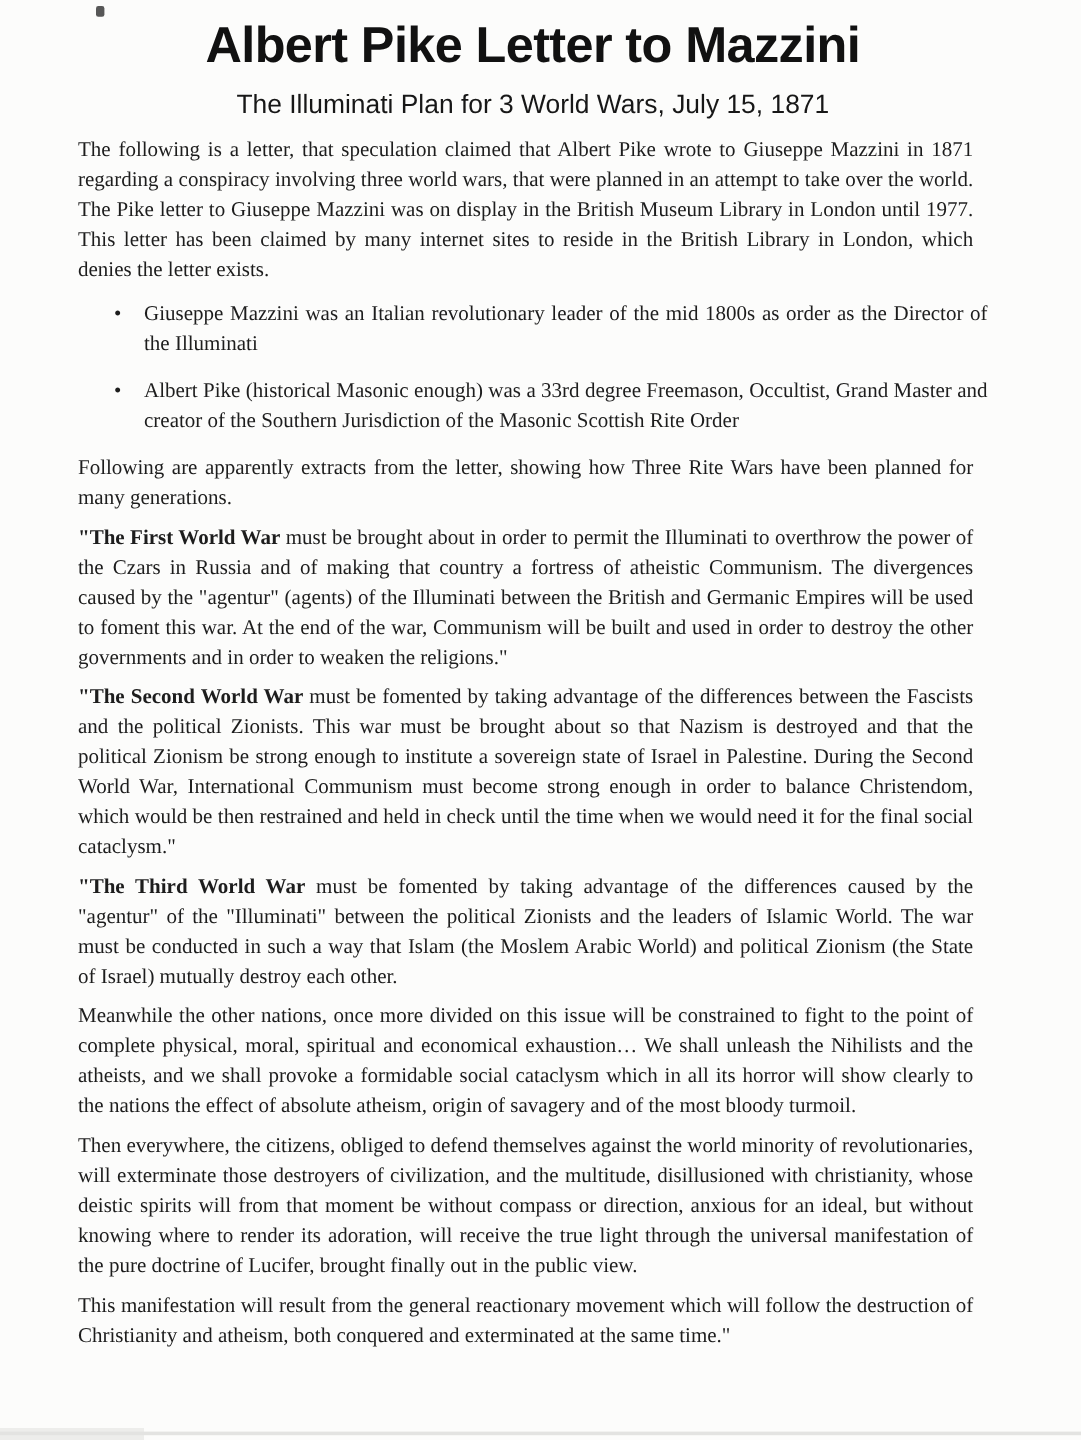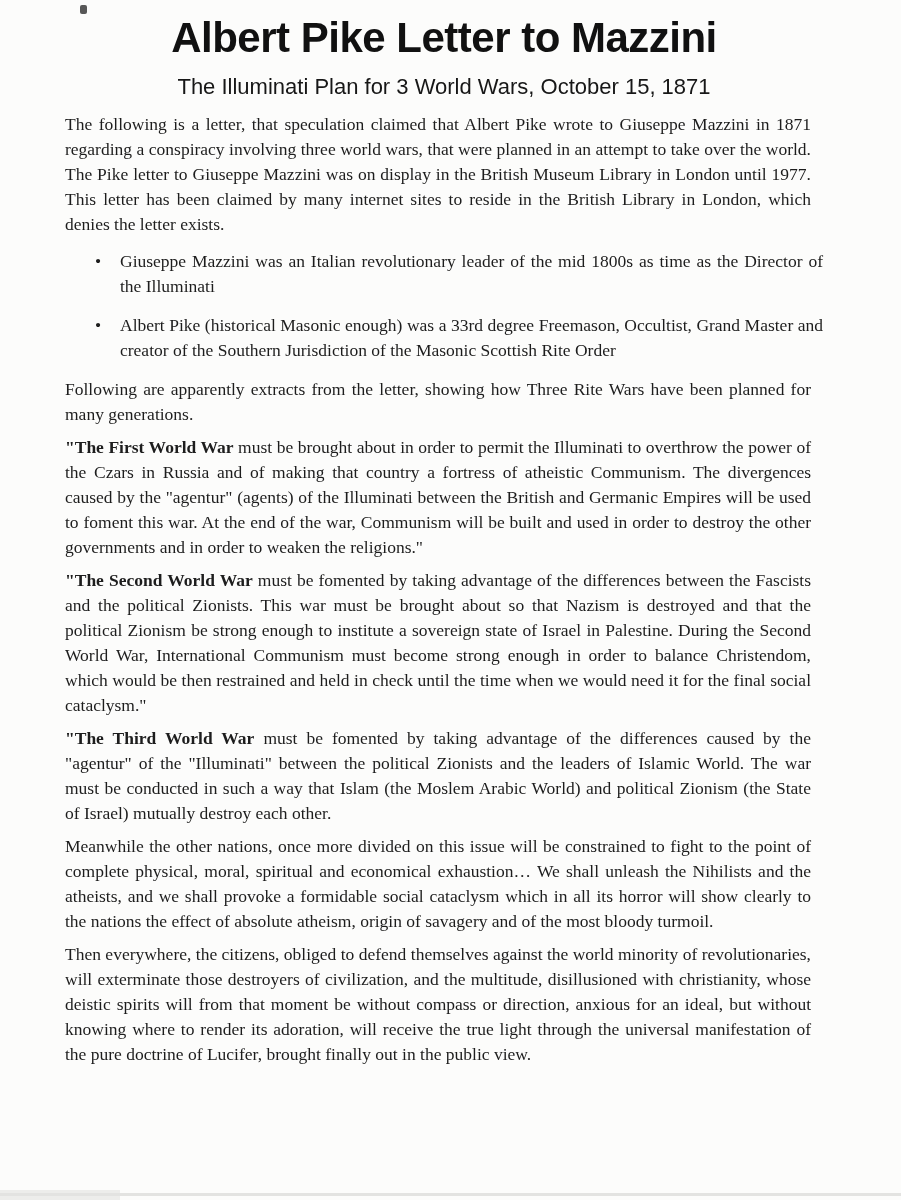--- a/index.html
+++ b/index.html
@@ -96,44 +96,45 @@
 </style>
 </head>
 <body>
 
 <div class="page">
 
   <div class="scan-speck-topleft"></div>
 
   <h1 class="page-title">Albert Pike Letter to Mazzini</h1>
 
-  <h2 class="page-subtitle">The Illuminati Plan for 3 World Wars, October 15, 1871</h2>
+  <h2 class="page-subtitle">The Illuminati Plan for 3 World Wars, July 15, 1871</h2>
 
   <p class="body-text">The following is a letter, that speculation claimed that Albert Pike wrote to Giuseppe Mazzini in 1871 regarding a conspiracy involving three world wars, that were planned in an attempt to take over the world. The Pike letter to Giuseppe Mazzini was on display in the British Museum Library in London until 1977. This letter has been claimed by many internet sites to reside in the British Library in London, which denies the letter exists.</p>
 
   <ul class="bullet-list">
     <li>
       <span class="bullet-glyph body-text">•</span>
-      <span class="bullet-body body-text">Giuseppe Mazzini was an Italian revolutionary leader of the mid 1800s as time as the Director of the Illuminati</span>
+      <span class="bullet-body body-text">Giuseppe Mazzini was an Italian revolutionary leader of the mid 1800s as order as the Director of the Illuminati</span>
     </li>
     <li>
       <span class="bullet-glyph body-text">•</span>
       <span class="bullet-body body-text">Albert Pike (historical Masonic enough) was a 33rd degree Freemason, Occultist, Grand Master and creator of the Southern Jurisdiction of the Masonic Scottish Rite Order</span>
     </li>
   </ul>
 
   <p class="body-text">Following are apparently extracts from the letter, showing how Three Rite Wars have been planned for many generations.</p>
 
   <p class="body-text"><span class="war-bold">"The First World War</span><span> must be brought about in order to permit the Illuminati to overthrow the power of the Czars in Russia and of making that country a fortress of atheistic Communism. The divergences caused by the "agentur" (agents) of the Illuminati between the British and Germanic Empires will be used to foment this war. At the end of the war, Communism will be built and used in order to destroy the other governments and in order to weaken the religions."</span></p>
 
   <p class="body-text"><span class="war-bold">"The Second World War</span><span> must be fomented by taking advantage of the differences between the Fascists and the political Zionists. This war must be brought about so that Nazism is destroyed and that the political Zionism be strong enough to institute a sovereign state of Israel in Palestine. During the Second World War, International Communism must become strong enough in order to balance Christendom, which would be then restrained and held in check until the time when we would need it for the final social cataclysm."</span></p>
 
   <p class="body-text"><span class="war-bold">"The Third World War</span><span> must be fomented by taking advantage of the differences caused by the "agentur" of the "Illuminati" between the political Zionists and the leaders of Islamic World. The war must be conducted in such a way that Islam (the Moslem Arabic World) and political Zionism (the State of Israel) mutually destroy each other.</span></p>
 
   <p class="body-text"><span>Meanwhile the other nations, once more divided on this issue will be constrained to fight to the point of complete physical, moral, spiritual and economical exhaustion… We shall unleash the Nihilists and the atheists, and we shall provoke a formidable social cataclysm which in all its horror will show clearly to the nations the effect of absolute atheism, origin of savagery and of the most bloody turmoil.</span></p>
 
   <p class="body-text"><span>Then everywhere, the citizens, obliged to defend themselves against the world minority of revolutionaries, will exterminate those destroyers of civilization, and the multitude, disillusioned with christianity, whose deistic spirits will from that moment be without compass or direction, anxious for an ideal, but without knowing where to render its adoration, will receive the true light through the universal manifestation of the pure doctrine of Lucifer, brought finally out in the public view.</span></p>
 
+  <p class="body-text"><span>This manifestation will result from the general reactionary movement which will follow the destruction of Christianity and atheism, both conquered and exterminated at the same time."</span></p>
 
   <div class="scan-shade-bottomleft"></div>
   <div class="scan-edge-bottom"></div>
 
 </div>
 
 </body></html>

